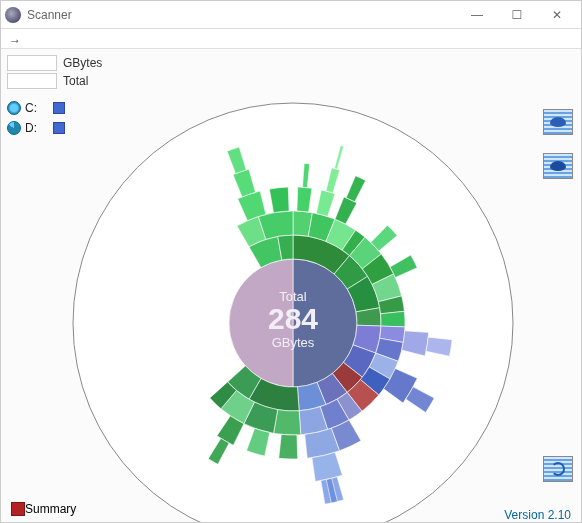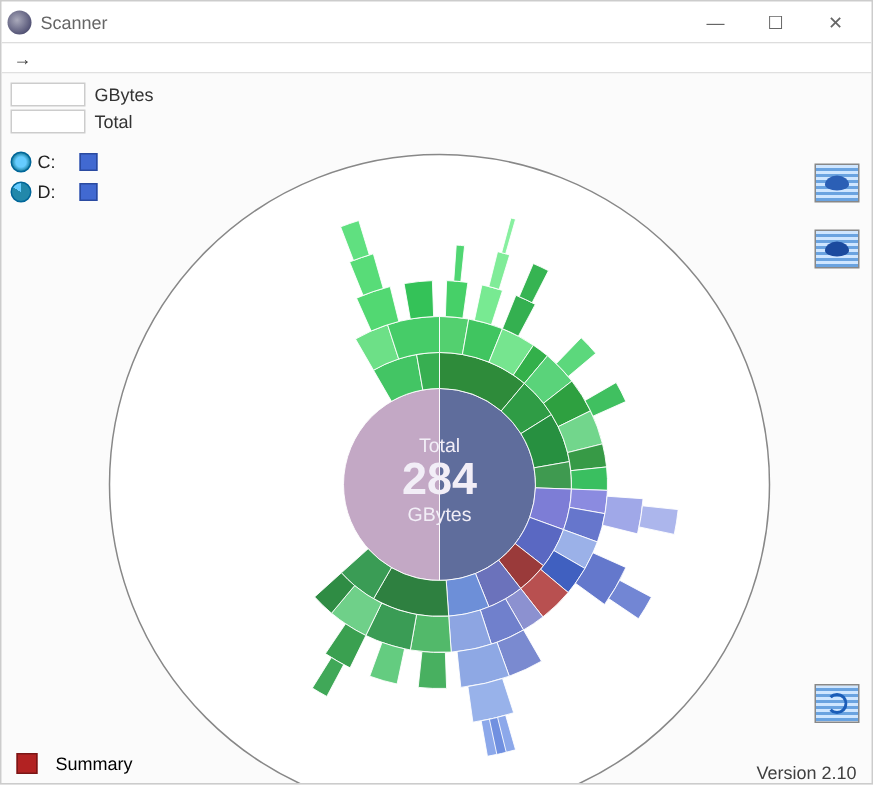--- a/index.html
+++ b/index.html
@@ -58,24 +58,24 @@
   .right-buttons {
     position:absolute; top:60px; right:8px; display:flex; flex-direction:column; gap:18px;
   }
   .rbtn {
     width:30px; height:26px;
     background: repeating-linear-gradient(#cfe6ff, #cfe6ff 2px, #6aa3e0 2px, #6aa3e0 4px);
     border:1px solid #888; display:flex; align-items:center; justify-content:center;
   }
   .rbtn .shape { width:16px;height:10px; background:#2b5fb5; border-radius:50% 50% 50% 50%/60% 60% 40% 40%;}
   .refresh-wrap { position:absolute; right:8px; bottom:46px; }
-  .summary-wrap { position:absolute; left:10px; bottom:12px; display:flex; align-items:center; gap:12px;}
+  .summary-wrap { position:absolute; left:10px; bottom:12px; display:flex; align-items:center; gap:0;}
   .sum-sq { width:14px; height:14px; background:#b22222; border:1px solid #7a1616;}
   .ver-wrap { position:absolute; right:10px; bottom:6px; text-align:right; color:#444;}
-  .ver-wrap .v { color:#404040; }
+  .ver-wrap .v { color:#0369a1; }
   .chart-wrap {
     position:absolute; top:40px; left:68px;
   }
   svg { display:block; }
 </style>
 </head>
 <body>
 
 <div class="titlebar">
   <div class="app-icon"></div>

